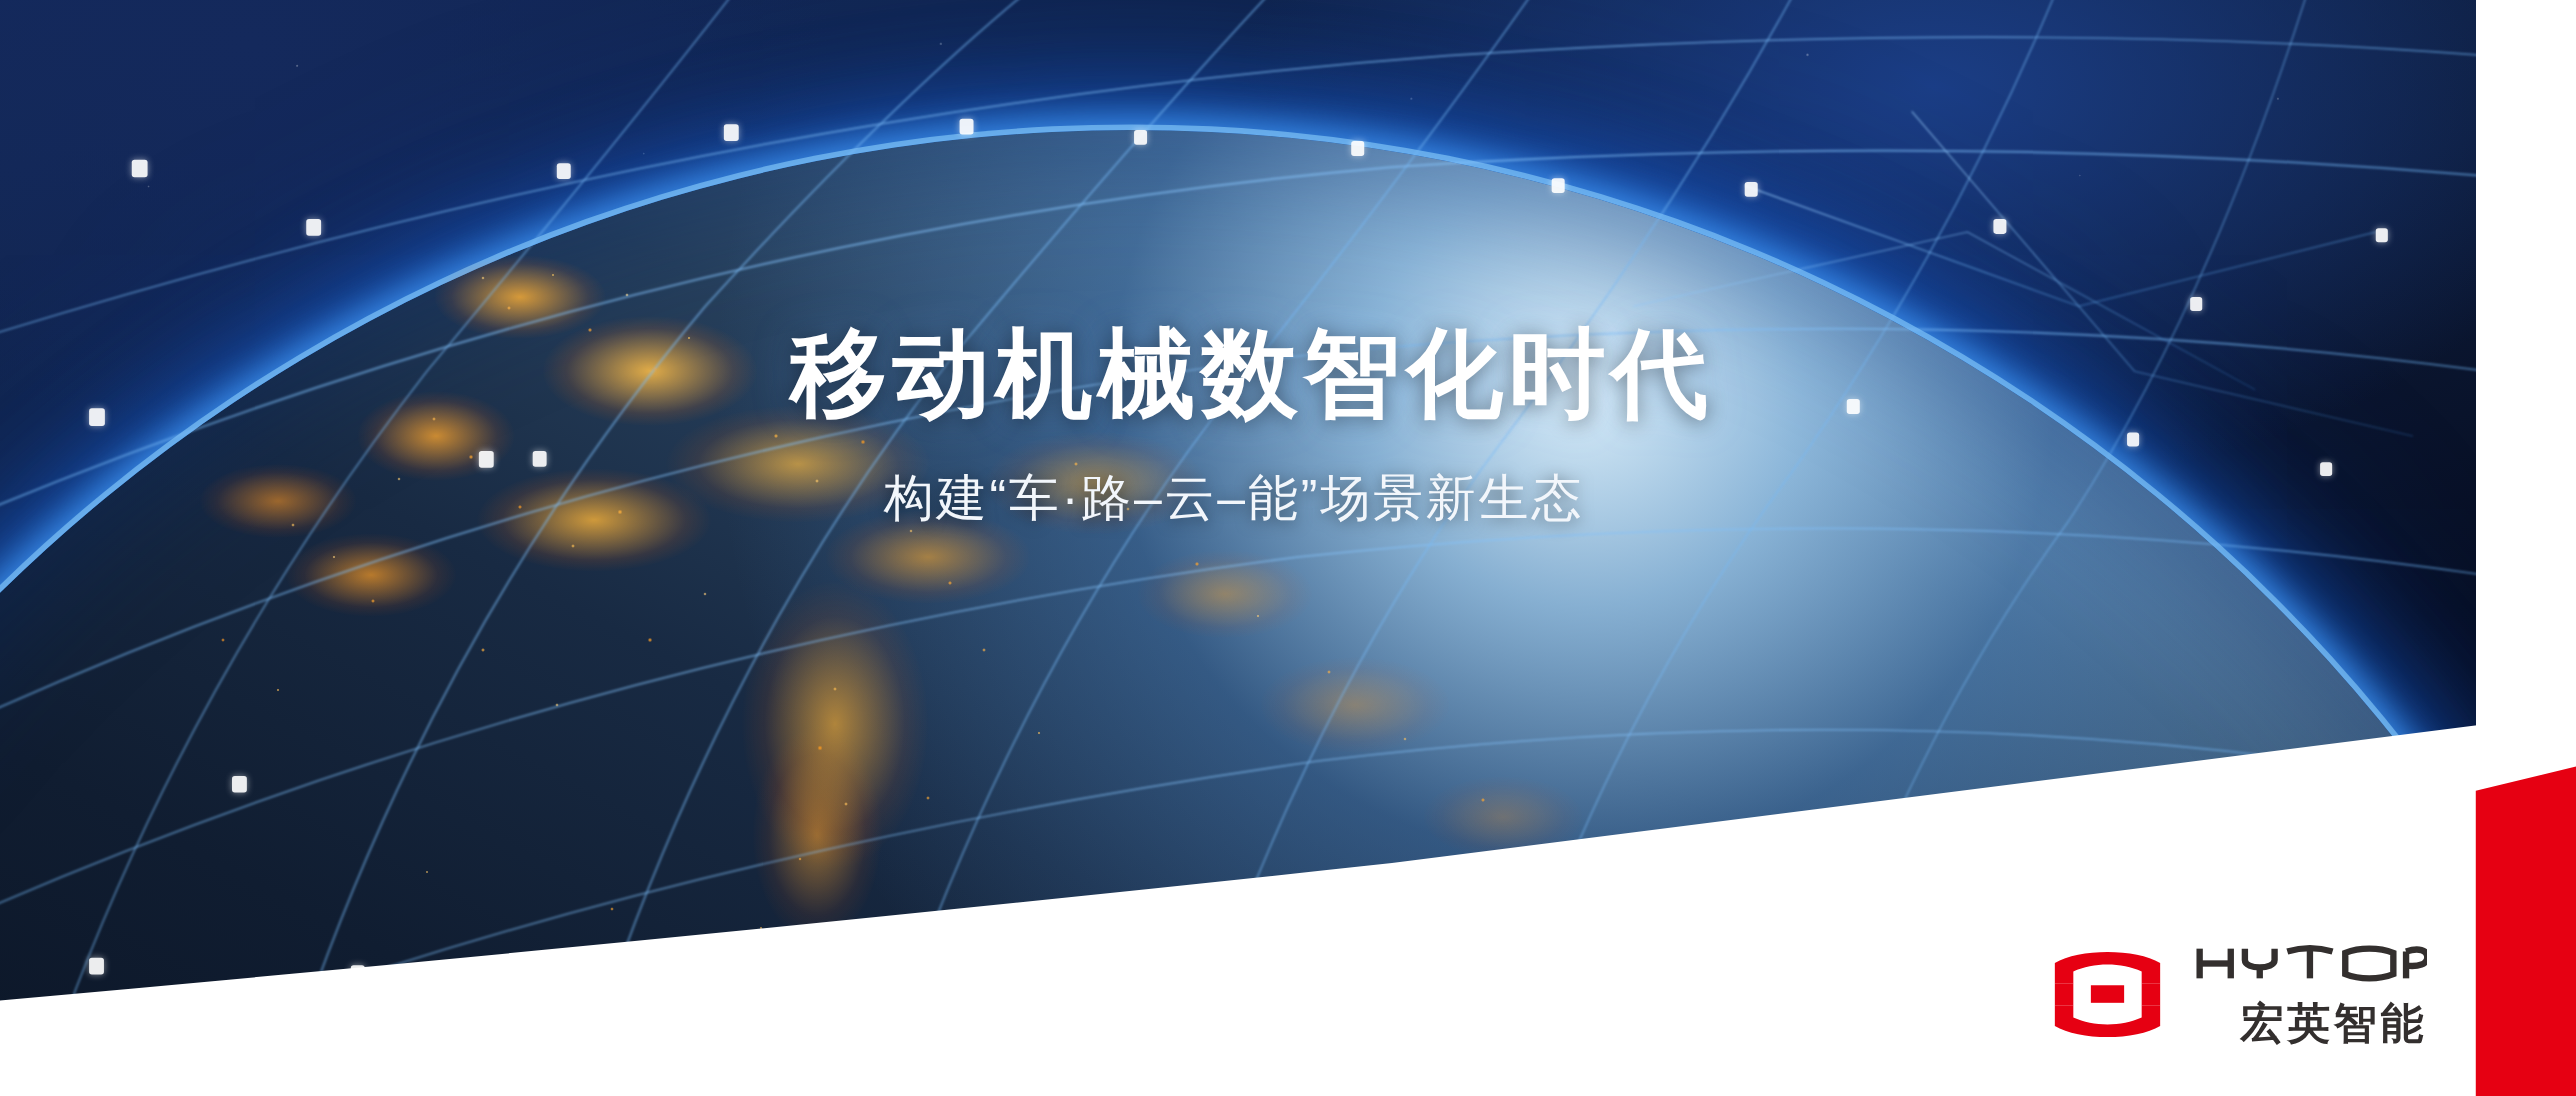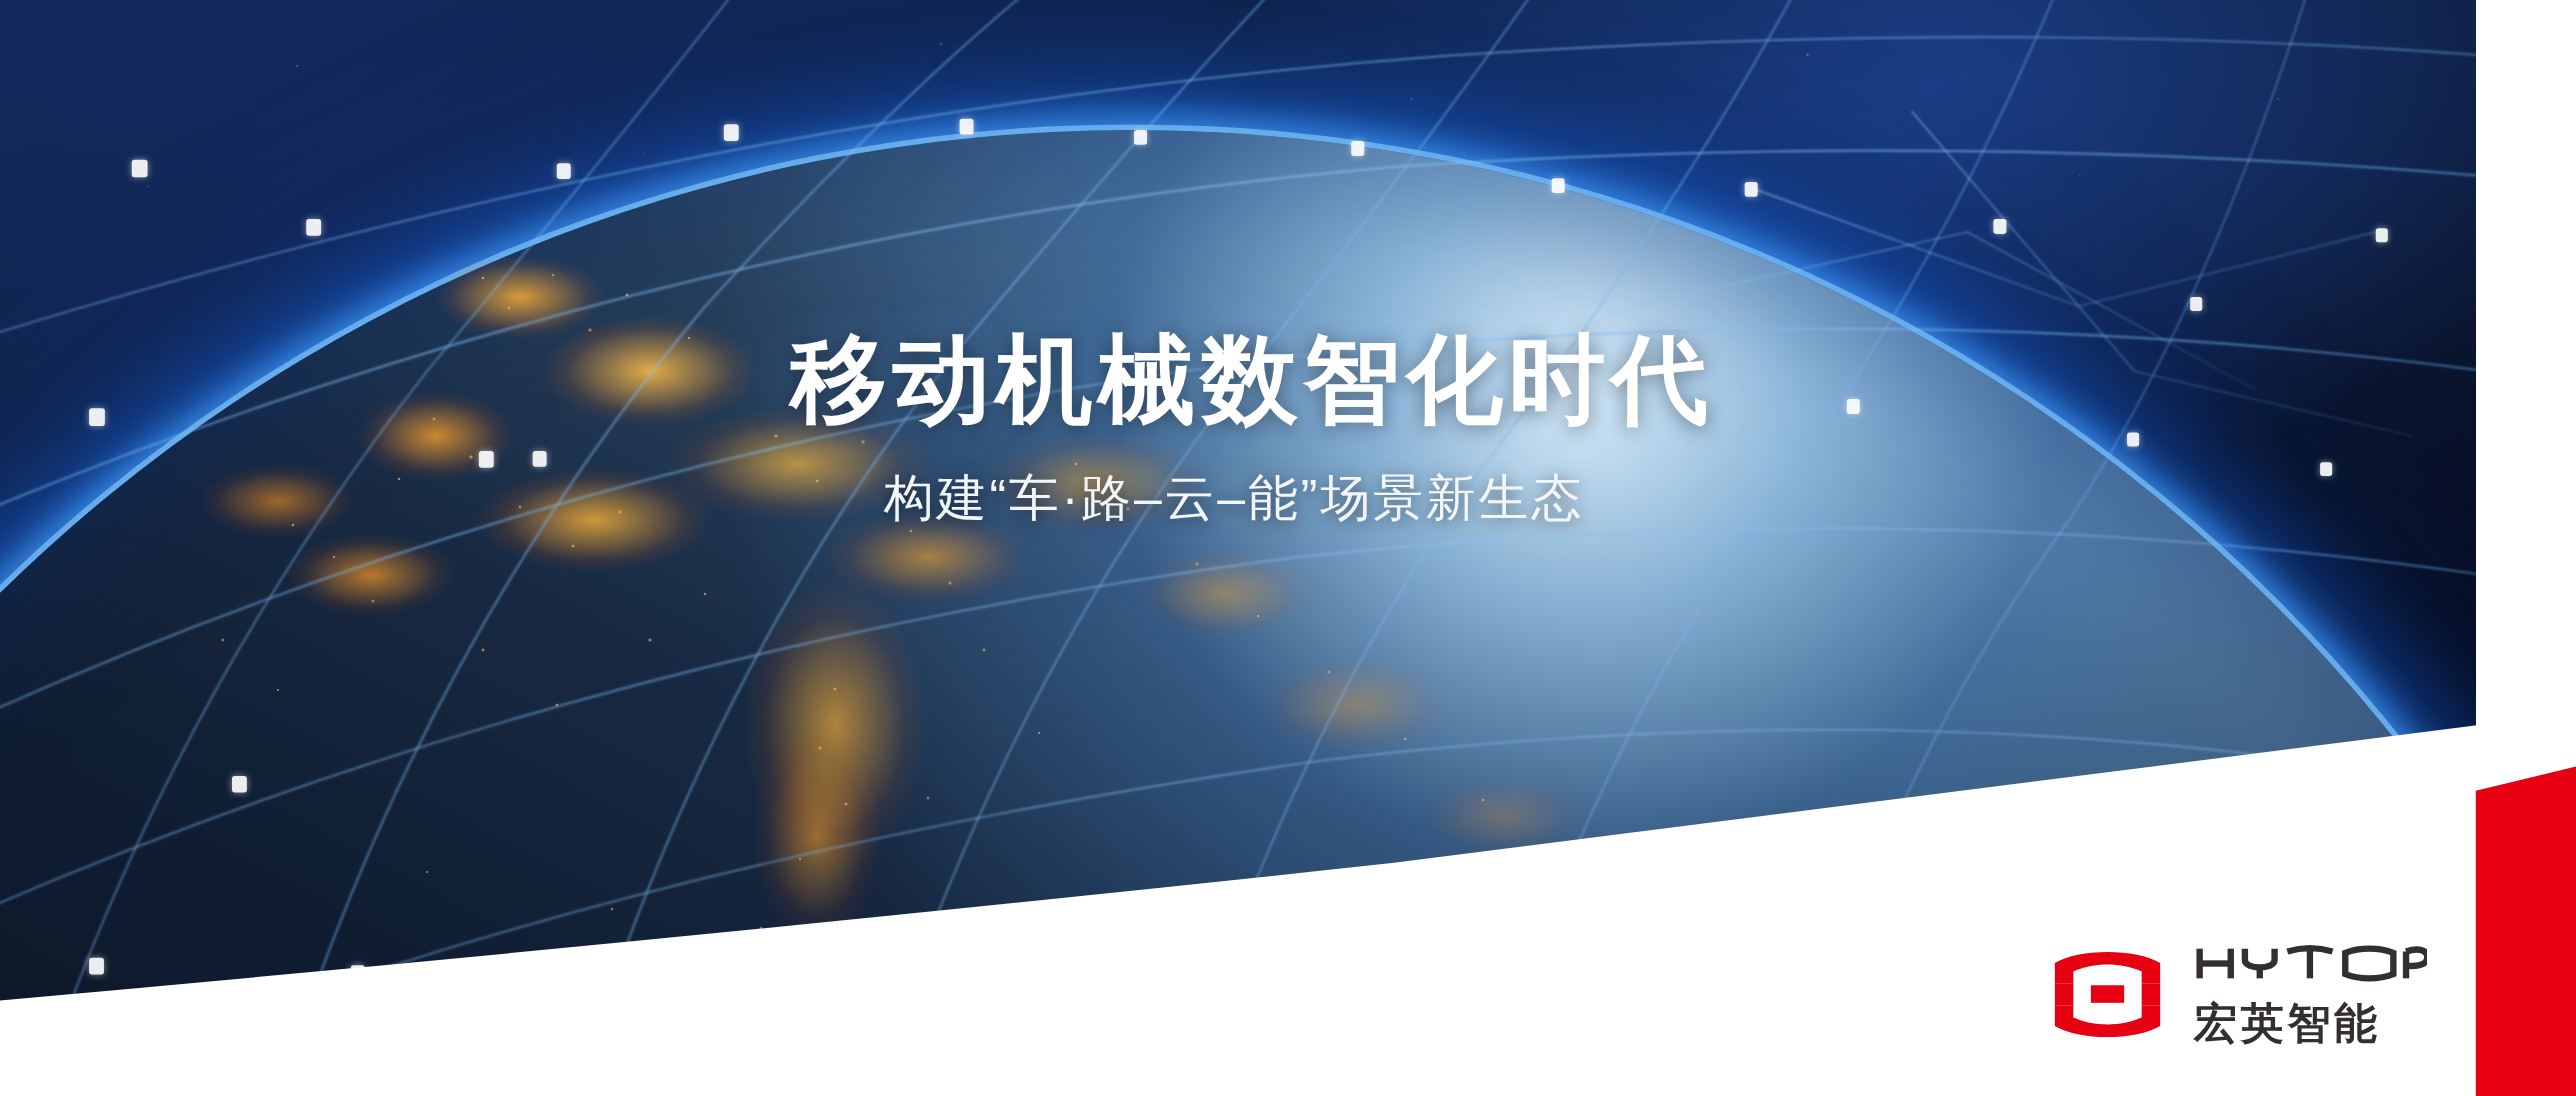--- a/index.html
+++ b/index.html
@@ -144,21 +144,21 @@
   
   .net{position:absolute;left:0;top:0;width:2476px;height:1097px;pointer-events:none;}
   .net svg{width:100%;height:100%;display:block;}
 
   
   .title-block{
     position:absolute;left:0;top:327px;width:2476px;text-align:center;
     pointer-events:none;
   }
   .main-title{
-    font-family:Liberation Serif, serif;
+    font-family:Liberation Mono, monospace;
     font-weight:700;
     font-size:97px;
     line-height:1.12;
     letter-spacing:5.6px;
     color:#ffffff;
     margin:0;
     text-shadow:0 1.9px 20.4px rgba(0,0,0,.45), 0 0 45px rgba(120,180,255,.28);
     padding-left:28px;
   }
   .sub-title{
@@ -184,21 +184,21 @@
     position:absolute;right:0;top:0;width:2576px;height:1097px;pointer-events:none;
   }
   .red-bar svg{width:100%;height:100%;display:block;}
 
   
   .logo{
     position:absolute;left:2053px;top:943px;
     display:flex;align-items:center;gap:32px;
   }
   .logo-mark{width:109px;height:97px;display:block;flex:0 0 auto;}
-  .logo-text{display:flex;flex-direction:column;justify-content:center;gap:18px;}
+  .logo-text{display:flex;flex-direction:column;justify-content:center;gap:18px;text-align:right;}
   .logo-wordmark{
     font-family:"Liberation Sans","DejaVu Sans",sans-serif;
     height:41px;display:block;
   }
   .logo-cn{
     font-family:"Liberation Sans","DejaVu Sans",sans-serif;
     font-weight:700;font-size:43px;letter-spacing:3.7px;color:#332f2e;
     line-height:1;white-space:nowrap;
   }
 </style>

